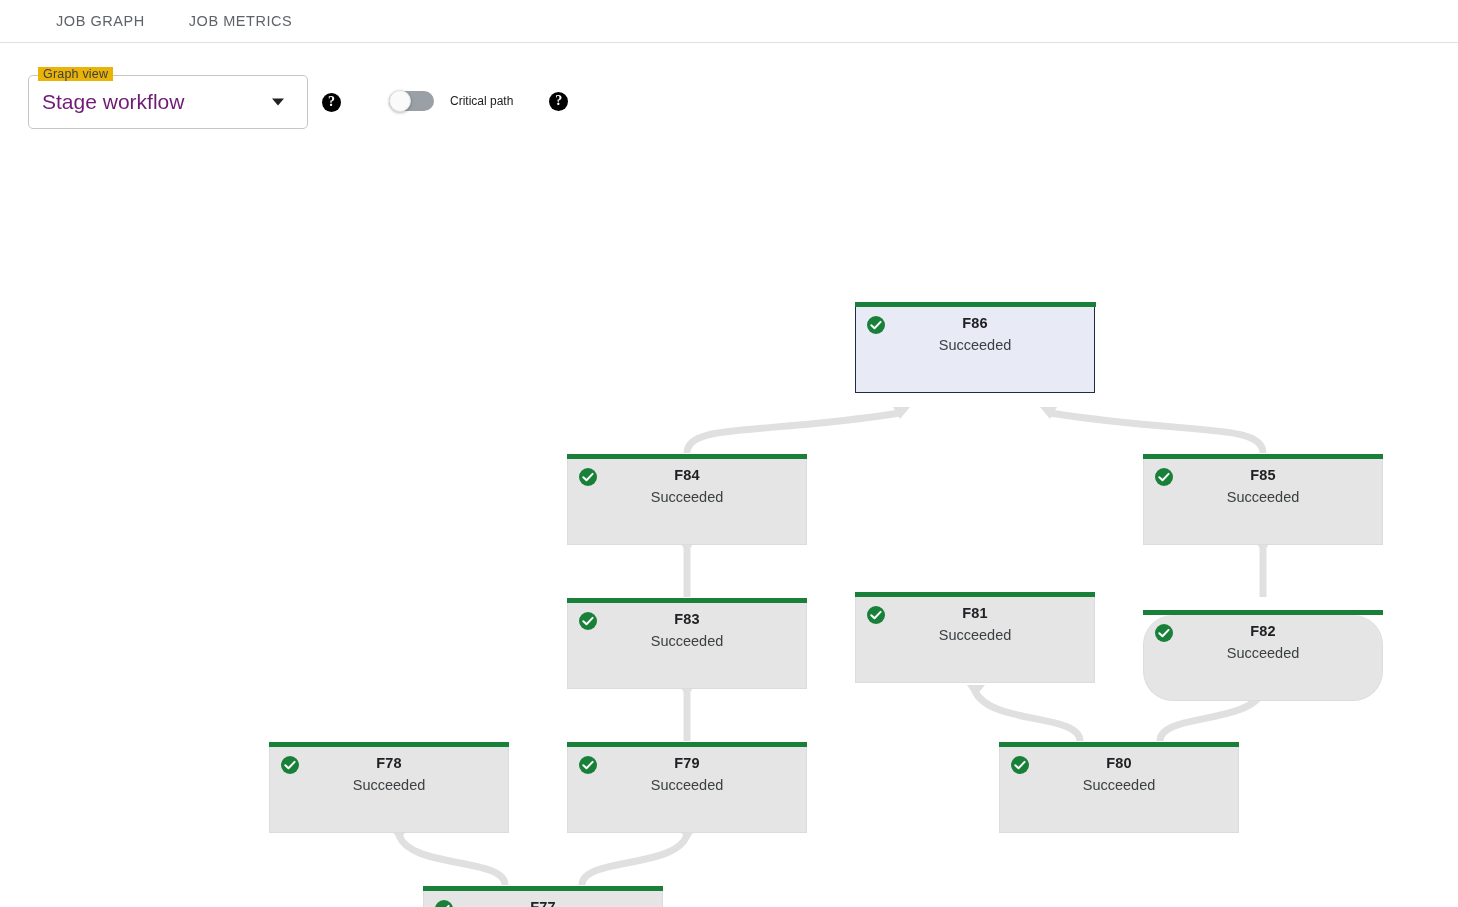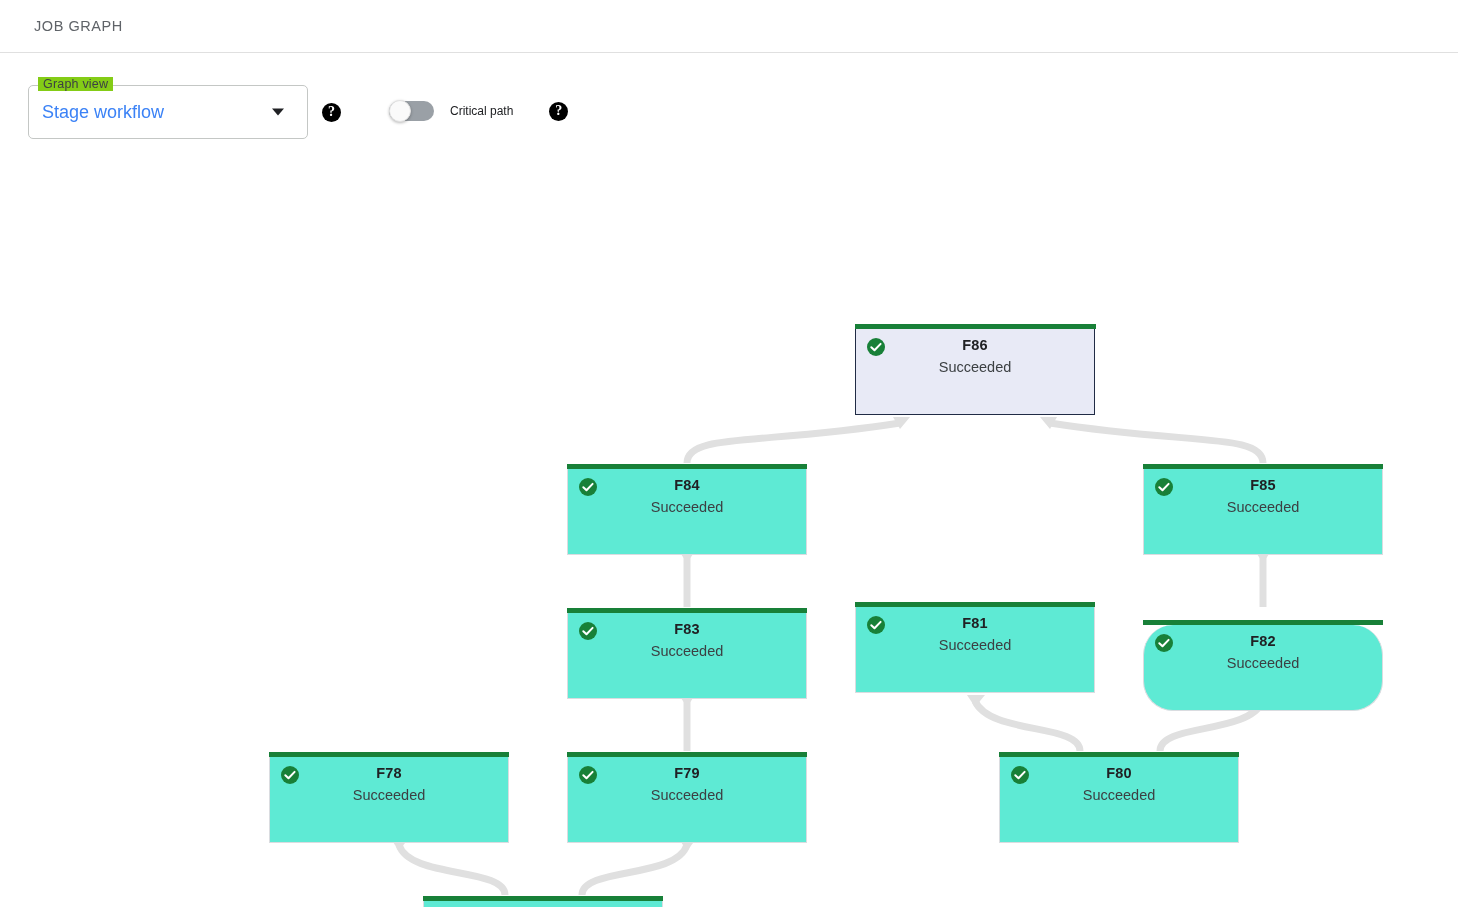--- a/index.html
+++ b/index.html
@@ -7,25 +7,25 @@
     width: 1458px;
     height: 907px;
     background: #ffffff;
     font-family: "Liberation Sans", sans-serif;
     overflow: hidden;
   }
 
   
   .tabbar {
     position: relative;
-    height: 53px;
+    height: 43px;
     border-bottom: 1px solid #e0e0e0;
     display: flex;
     align-items: stretch;
-    padding-left: 12px;
+    padding-left: 34px;
   }
   .tab {
     position: relative;
     display: flex;
     align-items: center;
     padding: 0 22px;
     font-size: 14.5px;
     font-weight: 500;
     letter-spacing: 0.55px;
     color: #5f6368;
@@ -63,33 +63,33 @@
     inset: 0;
     border: 1px solid #c4c7c5;
     border-radius: 5px;
     background: #fff;
   }
   .select-legend {
     position: absolute;
     top: -8px;
     left: 10px;
     padding: 0 5px;
-    background: #84cc16;
+    background: #eab308;
     font-size: 12.5px;
     font-weight: 500;
     color: #3c4043;
     letter-spacing: 0.2px;
   }
   .select-value {
     position: absolute;
     left: 14px;
     top: 50%;
     transform: translateY(-50%);
-    font-size: 18px;
-    color: #3b82f6;
+    font-size: 21px;
+    color: #701a75;
   }
   .select-arrow {
     position: absolute;
     right: 24px;
     top: 50%;
     transform: translateY(-50%);
     width: 0; height: 0;
     border-left: 6.5px solid transparent;
     border-right: 6.5px solid transparent;
     border-top: 7.5px solid #202124;
@@ -157,21 +157,21 @@
     position: absolute;
     left: 0; top: 0;
     width: 1458px;
     height: 774px;
     pointer-events: none;
   }
   .node {
     position: absolute;
     width: 240px;
     height: 86px;
-    background: #5eead4;
+    background: #e5e5e5;
     border: 1px solid #dadce0;
     border-top: none;
     cursor: pointer;
   }
   .node .bar {
     position: absolute;
     left: -1px; right: -1px;
     top: -5px;
     height: 5px;
     background: #188038;
@@ -206,20 +206,21 @@
     text-align: center;
     font-size: 14.5px;
     color: #3c4043;
   }
 </style>
 </head>
 <body>
 
 <div class="tabbar">
   <button class="tab">JOB GRAPH</button>
+  <button class="tab">JOB METRICS</button>
 </div>
 
 <div class="toolbar">
 
   <div class="select-wrap">
     <div class="select-box"></div>
     <span class="select-legend">Graph view</span>
     <span class="select-value">Stage workflow</span>
     <span class="select-arrow"></span>
   </div>
@@ -265,21 +266,21 @@
       <path d="M 687 418 L 679 406 L 695 406 Z"></path>
       <path d="M 1263 418 L 1255 406 L 1271 406 Z"></path>
       <path d="M 687 562 L 679 550 L 695 550 Z"></path>
       <path d="M 975 562 L 967 550 L 985 550 Z"></path>
       <path d="M 1263 562 L 1254 550 L 1271 550 Z"></path>
       <path d="M 399 706 L 391 694 L 408 694 Z"></path>
       <path d="M 687 706 L 679 694 L 696 694 Z"></path>
     </g>
   </svg>
 
-  <div class="node selected" style="left:855px; top:184px;text-decoration:underline;">
+  <div class="node selected" style="left:855px; top:172px;text-decoration:underline;">
     <span class="bar"></span>
     <svg class="status-icon" viewBox="0 0 18 18">
       <circle cx="9" cy="9" r="9" fill="#188038"></circle>
       <path d="M4.3 9.2 L7.5 12.3 L13.6 5.9" fill="none" stroke="#fff" stroke-width="2" stroke-linecap="round" stroke-linejoin="round"></path>
     </svg>
     <span class="title">F86</span>
     <span class="subtitle">Succeeded</span>
   </div>
 
   <div class="node" style="left:567px; top:324px;">

